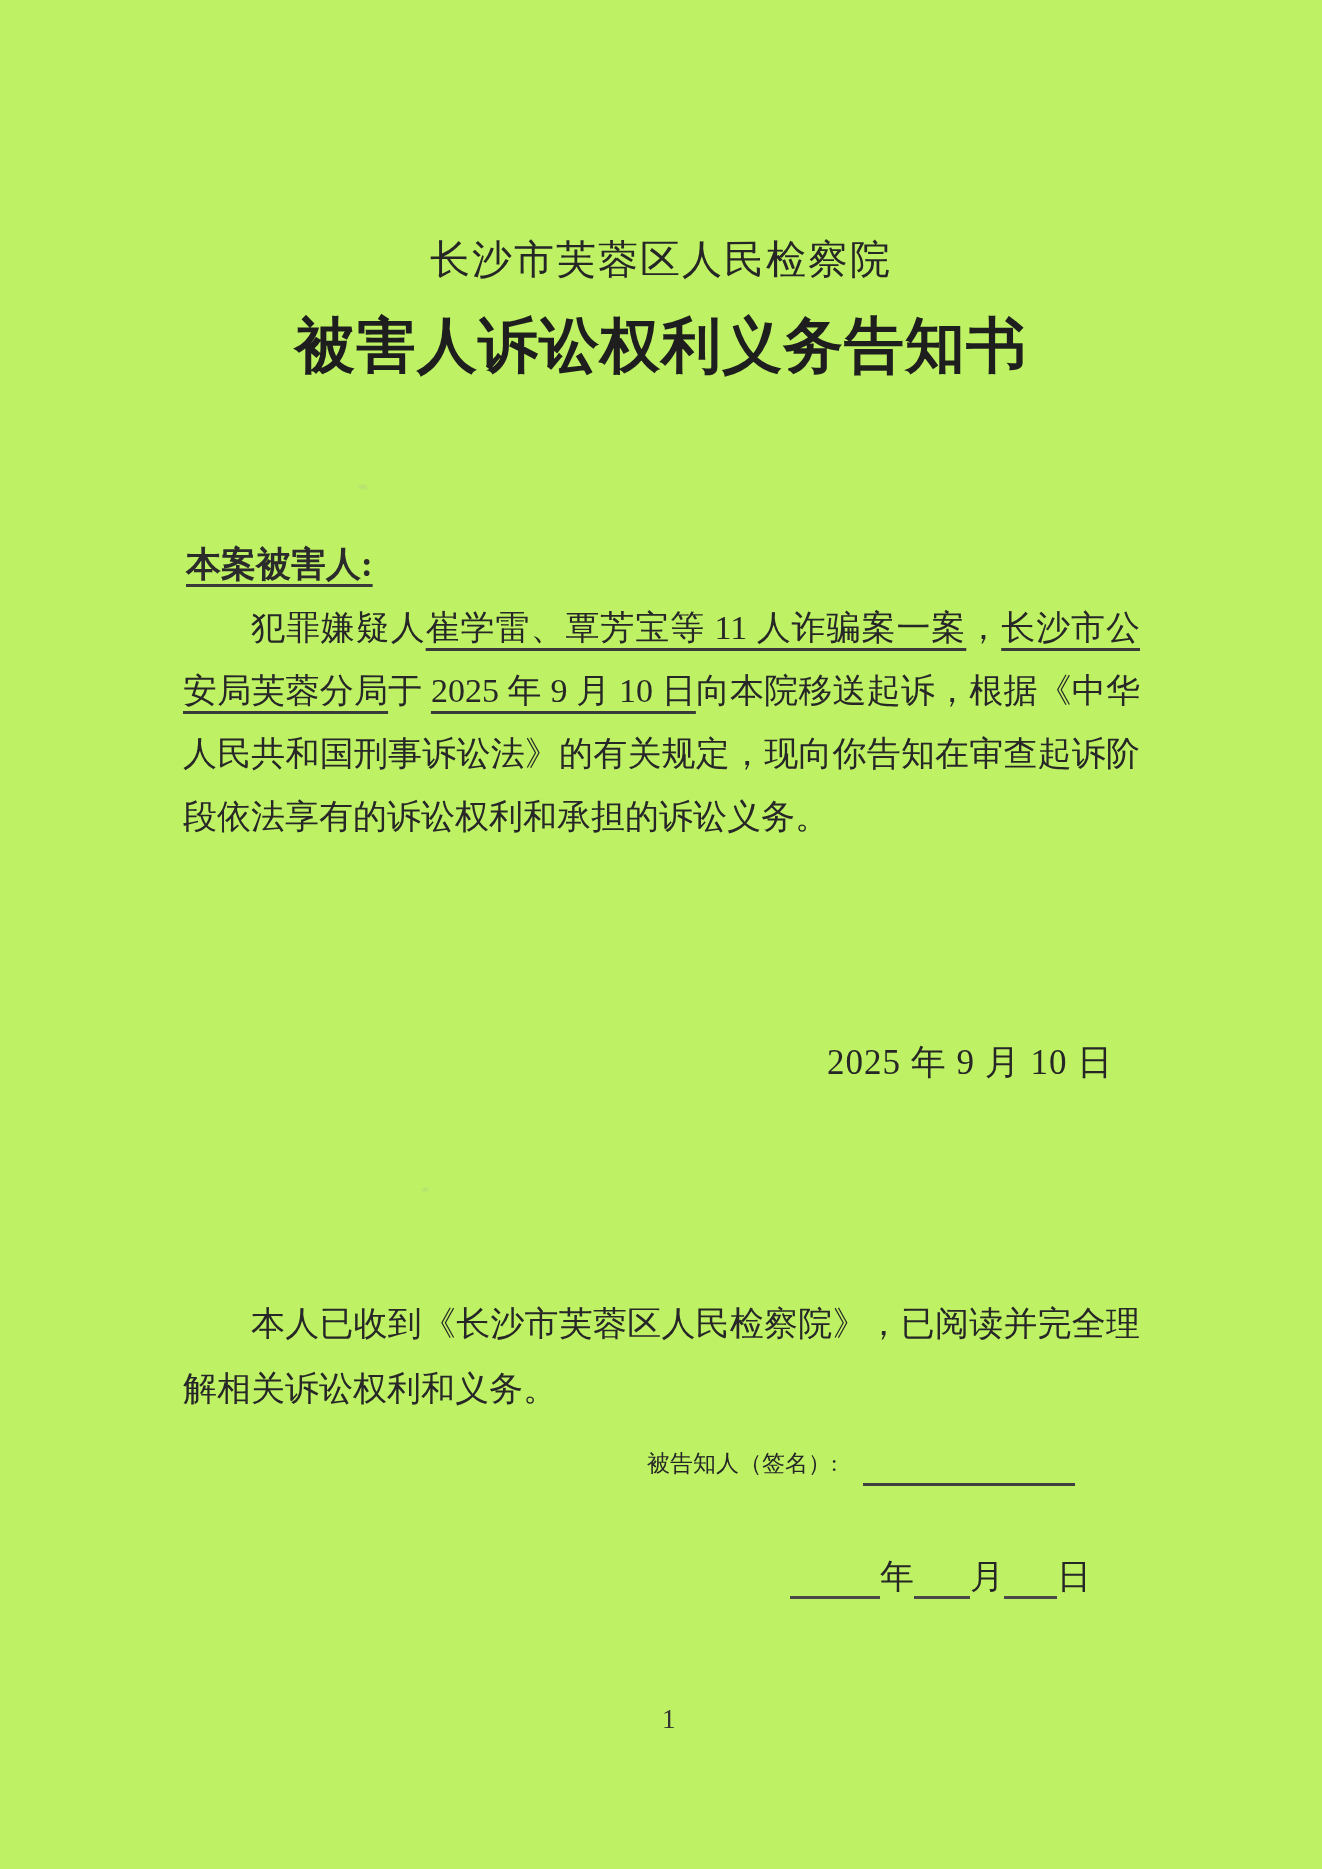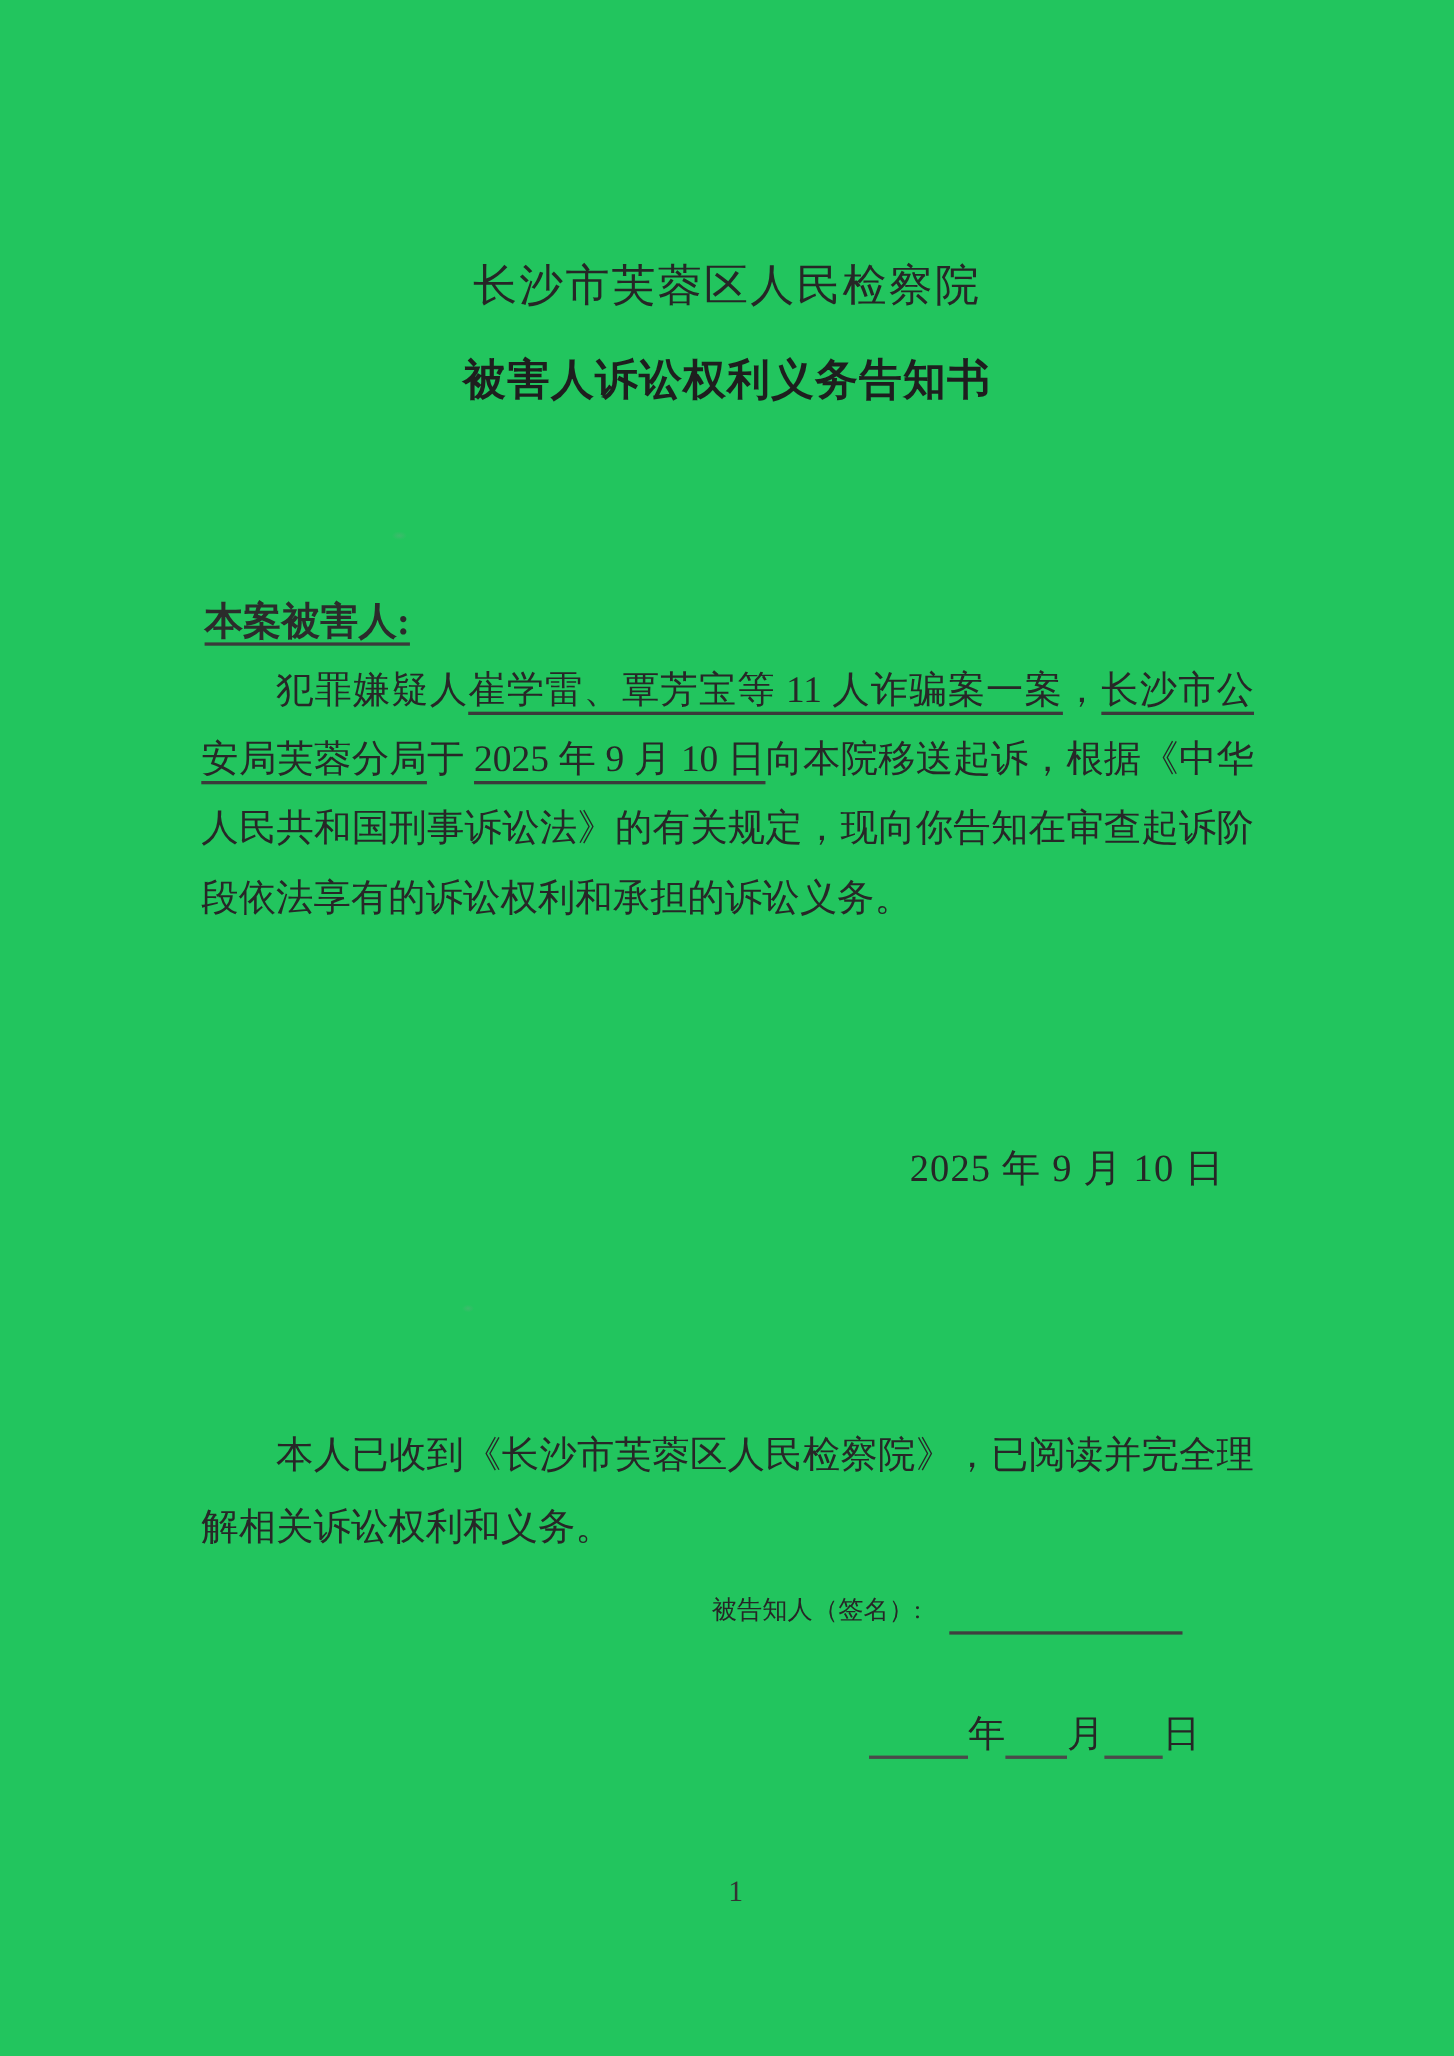--- a/index.html
+++ b/index.html
@@ -6,35 +6,35 @@
   body{
     width:1322px;height:1869px;
     background:#ffffff;
     font-family:"Liberation Serif","DejaVu Serif",serif;
     color:#2b2b2b;
     position:relative;
     overflow:hidden;
   }
   .page{
     position:absolute;inset:0;
-    background:#22c55e;
+    background:#bef264;
   }
   .org-title{
     position:absolute;
     top:238px;left:0;width:1322px;
     text-align:center;
     font-size:40px;line-height:44px;
     letter-spacing:2px;
     color:#262626;
   }
   .doc-title{
     position:absolute;
     top:318px;left:0;width:1322px;
     text-align:center;
-    font-size:39px;line-height:56px;
+    font-size:60px;line-height:56px;
     font-weight:bold;
     letter-spacing:1px;
     color:#1e1e1e;
   }
   .victim-label{
     position:absolute;
     top:545px;left:186px;
     font-size:35px;line-height:40px;
     text-decoration:underline;
     text-decoration-thickness:2.5px;

